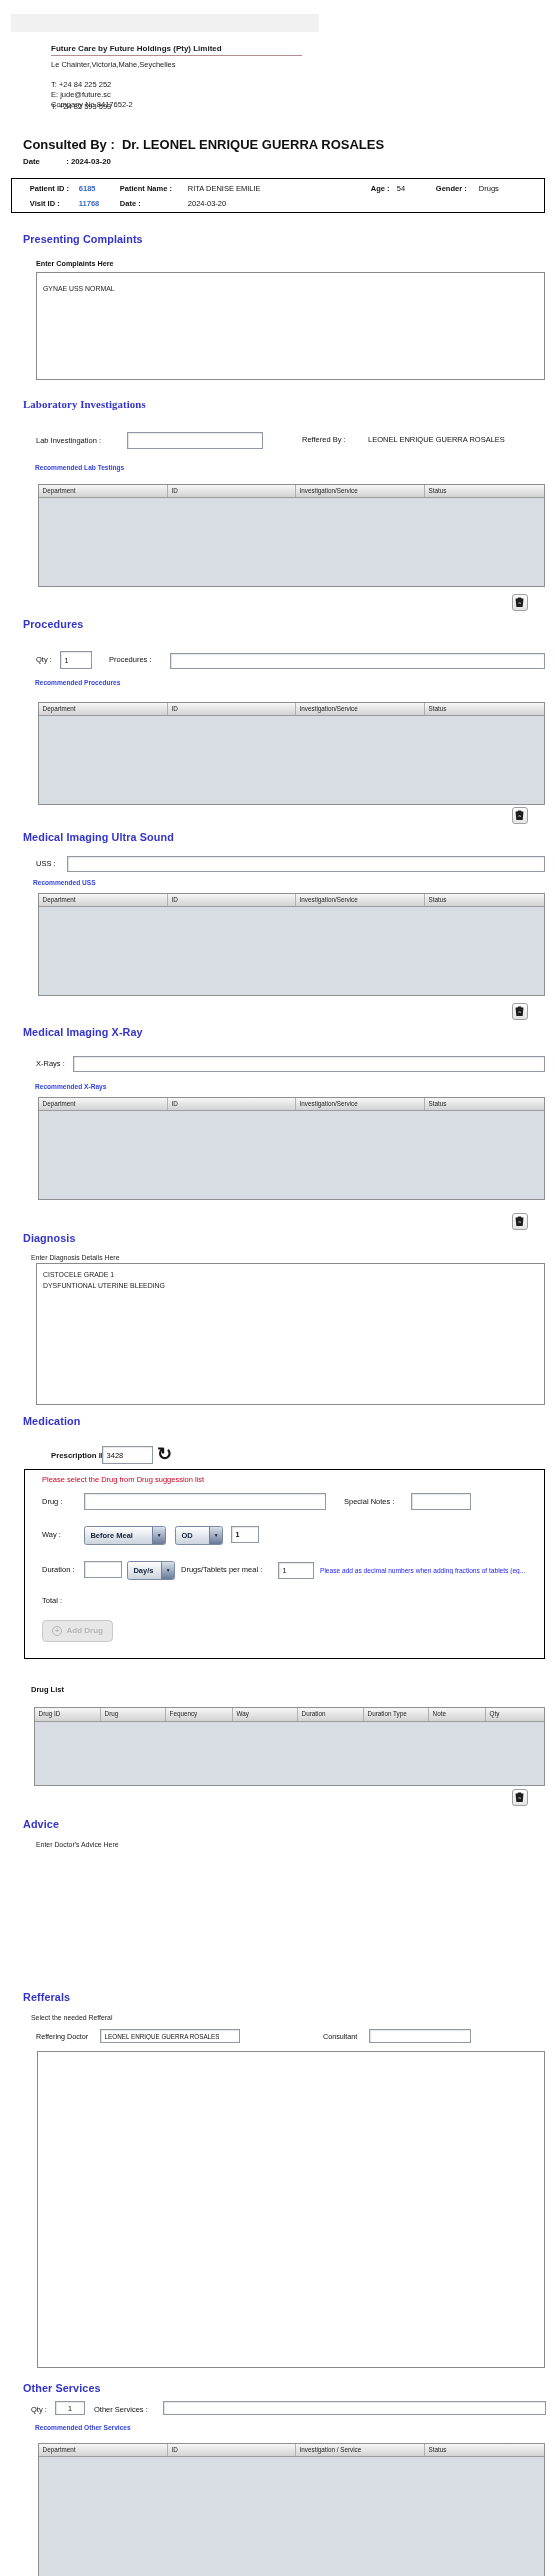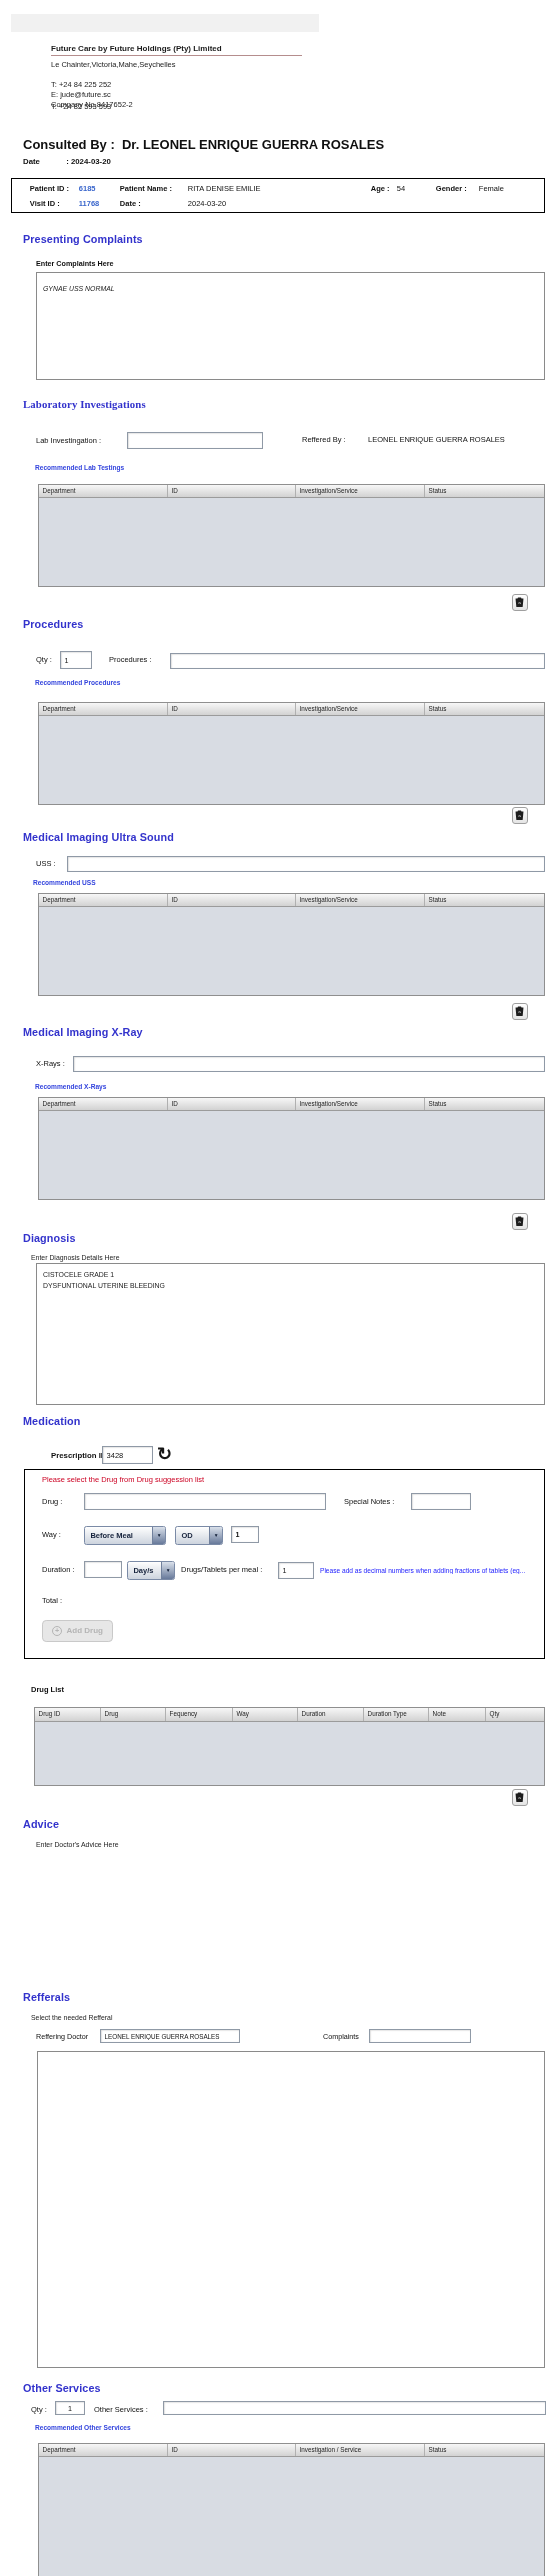--- a/index.html
+++ b/index.html
@@ -104,30 +104,30 @@
   </div>
 
   <div class="pbar" style="left:10.8px;top:178px;width:534px;height:35px;">
     <span class="lbl" style="left:18px;top:5.4px;">Patient ID :</span>
     <span class="lblr blueval" style="left:67px;top:5.4px;">6185</span>
     <span class="lbl" style="left:108px;top:5.4px;">Patient Name :</span>
     <span class="lblr" style="left:176px;top:5.4px;">RITA DENISE EMILIE</span>
     <span class="lbl" style="left:359px;top:5.4px;">Age :</span>
     <span class="lblr" style="left:385px;top:5.4px;">54</span>
     <span class="lbl" style="left:424px;top:5.4px;">Gender :</span>
-    <span class="lblr" style="left:467px;top:5.4px;">Female</span>
+    <span class="lblr" style="left:467px;top:5.4px;">Drugs</span>
     <span class="lbl" style="left:18px;top:20px;">Visit ID :</span>
     <span class="lblr blueval" style="left:67px;top:20px;">11768</span>
     <span class="lbl" style="left:108px;top:20px;">Date :</span>
     <span class="lblr" style="left:176px;top:20px;">2024-03-20</span>
   </div>
 
   <div class="stitle" style="left:23px;top:233px;">Presenting Complaints</div>
   <div class="lbl" style="left:36px;top:259px;font-size:7.2px;">Enter Complaints Here</div>
-  <textarea class="tarea" style="left: 36px; top: 272px; width: 509px; height: 108px; padding: 10.8px 6px; font-style: italic;">GYNAE USS NORMAL</textarea>
+  <textarea class="tarea" style="left: 36px; top: 272px; width: 509px; height: 108px; padding: 10.8px 6px;">GYNAE USS NORMAL</textarea>
 
   <div class="stitle" style="left:23px;top:398px;font-family:Liberation Serif, serif;">Laboratory  Investigations</div>
   <div class="lblr" style="left:36px;top:436px;">Lab Investingation :</div>
   <input class="tin" style="left: 127px; top: 432px; width: 136px; height: 16.7px;">
   <div class="lblr" style="left:302px;top:435px;">Reffered By :</div>
   <div class="lblr" style="left:368px;top:435px;">LEONEL ENRIQUE GUERRA ROSALES</div>
   <div class="slink" style="left:35px;top:464px;">Recommended Lab Testings</div>
   <div class="dtable" style="left:38px;top:484px;width:507px;">
     <div class="thdr">
       <div class="hc w1">Department</div>
@@ -279,21 +279,21 @@
       </svg>
   </div>
 
   <div class="stitle" style="left:23px;top:1818px;">Advice</div>
   <div class="lbls" style="left:36px;top:1841px;">Enter Doctor's Advice Here</div>
 
   <div class="stitle" style="left:23px;top:1991px;">Refferals</div>
   <div class="lbls" style="left:31px;top:2014px;">Select the needed Refferal</div>
   <div class="lblr" style="left:36px;top:2032px;font-size:7.2px;">Reffering Doctor</div>
   <input class="tin" style="left: 100px; top: 2029px; width: 140px; height: 14.3px; font-size: 6.3px;" value="LEONEL ENRIQUE GUERRA ROSALES">
-  <div class="lblr" style="left:323px;top:2032px;font-size:7.2px;">Complaints</div>
+  <div class="lblr" style="left:323px;top:2032px;font-size:7.2px;">Consultant</div>
   <input class="tin" style="left: 369px; top: 2029px; width: 102px; height: 14.3px;">
   <div class="bigbox" style="left:37px;top:2051px;width:508px;height:317px;"></div>
 
   <div class="stitle" style="left:23px;top:2382px;">Other Services</div>
   <div class="lblr" style="left:31px;top:2405px;">Qty :</div>
   <input class="tin center" style="left: 55px; top: 2401px; width: 30px; height: 14.3px;" value="1">
   <div class="lblr" style="left:94px;top:2405px;">Other Services :</div>
   <input class="tin" style="left: 163px; top: 2401px; width: 383px; height: 14.3px;">
   <div class="slink" style="left:35px;top:2424px;">Recommended Other Services</div>
   <div class="dtable" style="left:38px;top:2443px;width:507px;">

